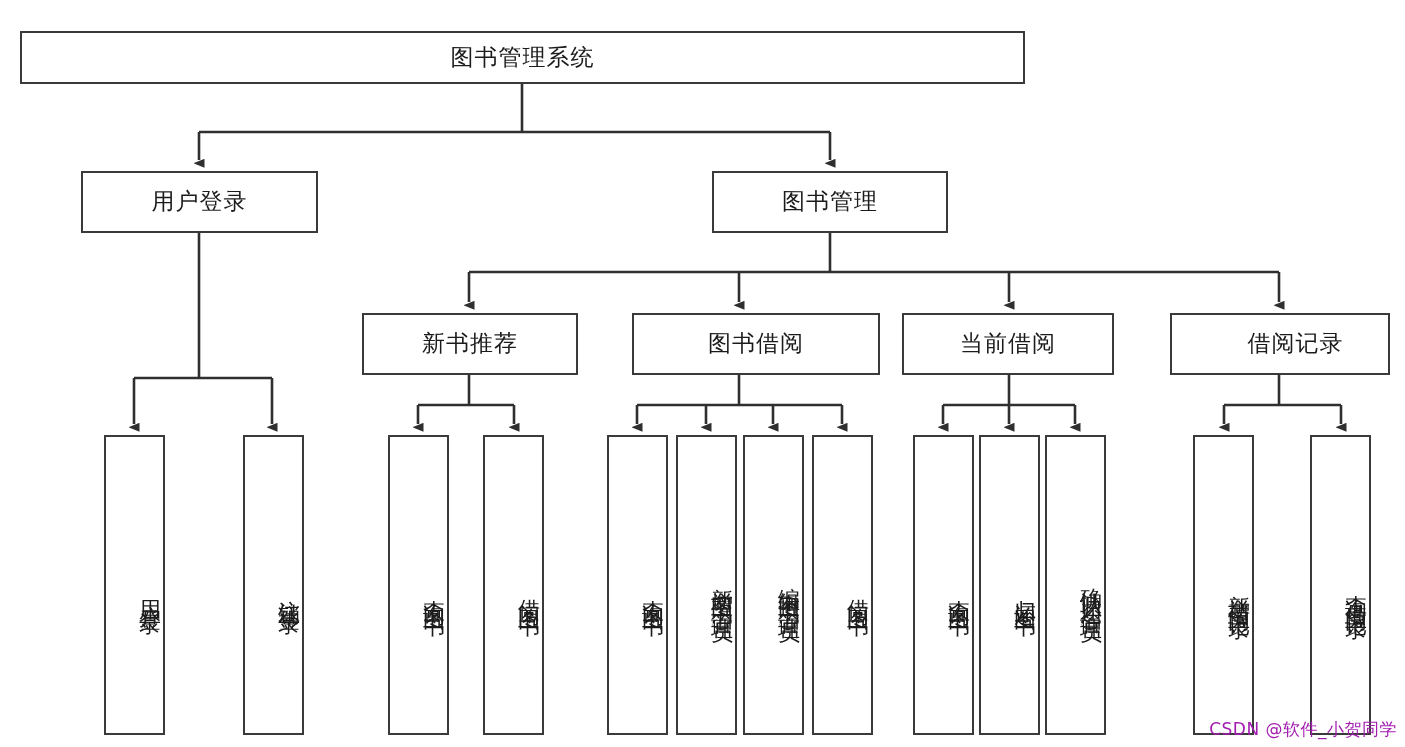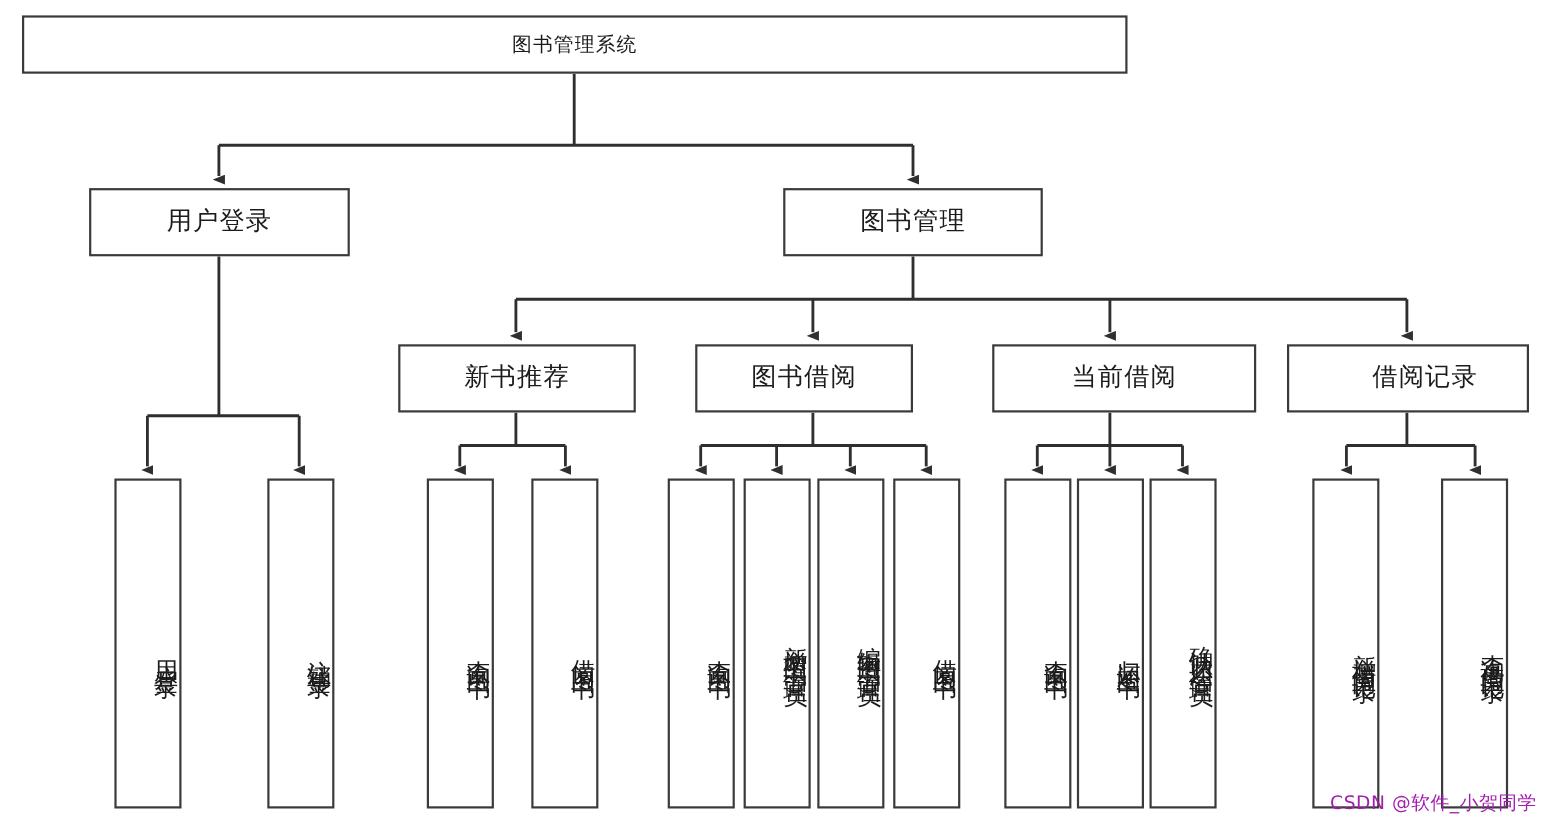--- a/index.html
+++ b/index.html
@@ -30,21 +30,22 @@
     justify-content:center;
     color:#1b1b1b;
     line-height:1.18;
     text-align:center;
   }
   .node.horiz{
     font-size:23px;
     letter-spacing:1px;
   }
   .node.root{
-    font-size:18px;
+    font-size:23px;
+    margin-top:17px;
   }
   .node.vert{
     font-size:22px;
     writing-mode:vertical-rl;
     text-orientation:upright;
     align-items:flex-start;
     justify-content:center;
     padding-top:14px;
     letter-spacing:5px;
     white-space:nowrap;
@@ -127,24 +128,24 @@
   <div class="node horiz" style="left:81px;top:171px;width:237px;height:62px;">
     <span>用户登录</span>
   </div>
   <div class="node horiz" style="left:712px;top:171px;width:236px;height:62px;">
     <span>图书管理</span>
   </div>
 
   <div class="node horiz" style="left:362px;top:313px;width:216px;height:62px;">
     <span>新书推荐</span>
   </div>
-  <div class="node horiz" style="left:632px;top:313px;width:198px;height:62px;align-items:center;">
+  <div class="node horiz" style="left:632px;top:313px;width:248px;height:62px;align-items:center;">
     <span>图书借阅</span>
   </div>
-  <div class="node horiz" style="left:902px;top:313px;width:240px;height:62px;">
+  <div class="node horiz" style="left:902px;top:313px;width:212px;height:62px;">
     <span>当前借阅</span>
   </div>
   <div class="node horiz" style="left:1170px;top:313px;width:220px;height:62px;padding-left:31px;">
     <span>借阅记录</span>
   </div>
 
   <div class="node vert" style="left:104px;top:435px;width:61px;height:300px;">
     <span class="vtext">用户登录</span>
   </div>
   <div class="node vert" style="left:243px;top:435px;width:61px;height:300px;">

